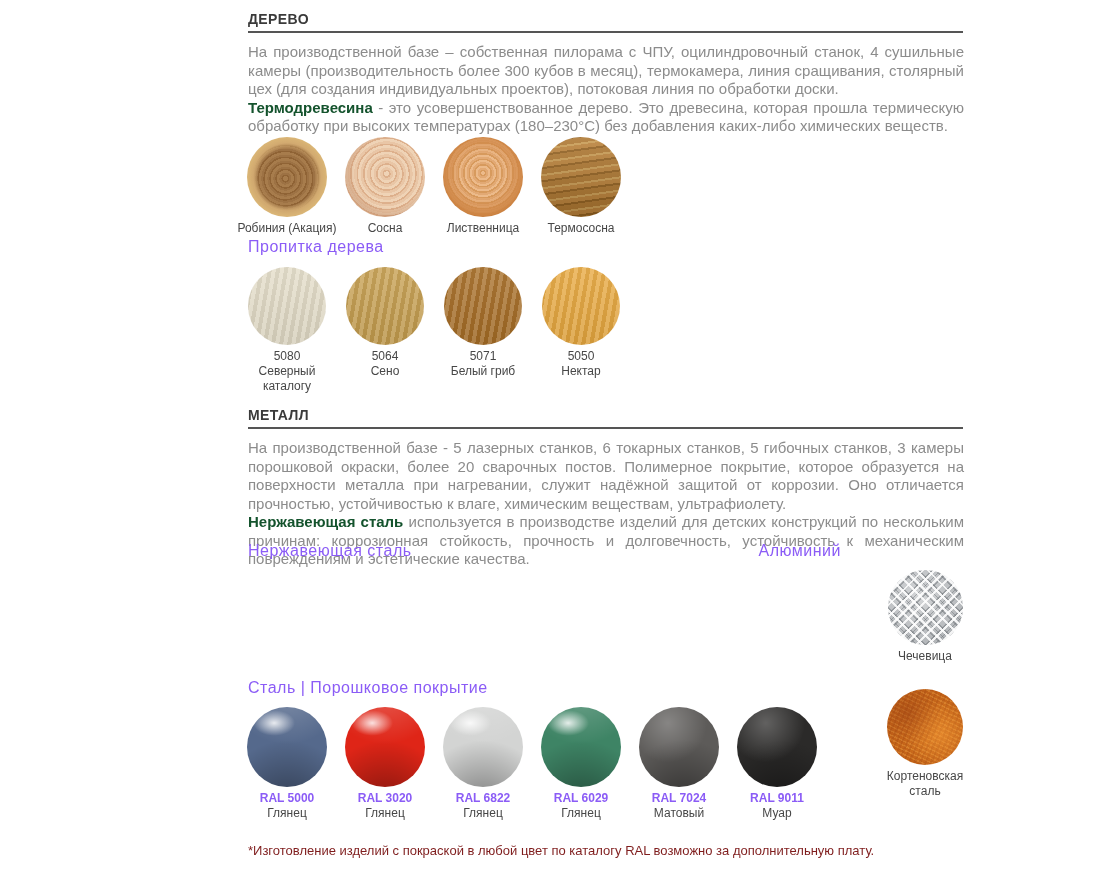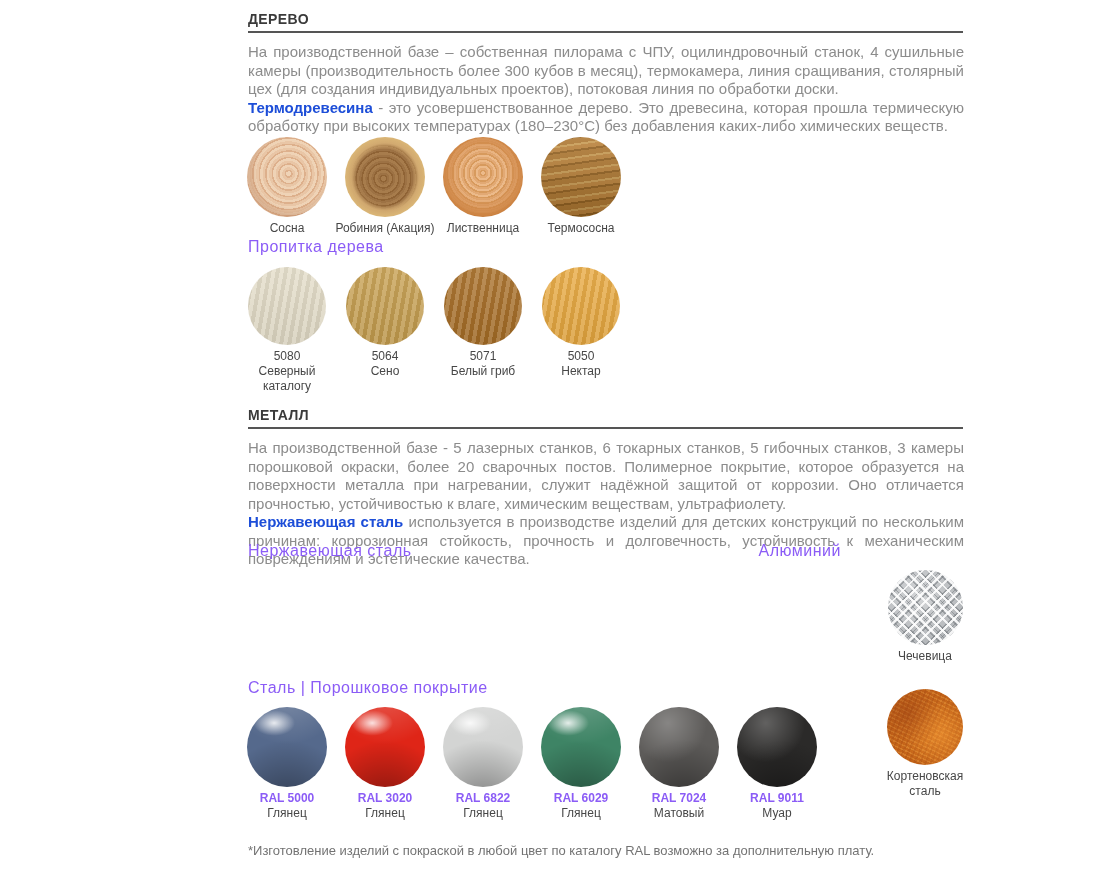--- a/index.html
+++ b/index.html
@@ -10,21 +10,21 @@
   .abs{position:absolute;}
   .sec-title{
     left:248px;margin:0;font-size:14px;font-weight:bold;color:#3a3a3a;letter-spacing:.4px;
   }
   .rule{left:248px;width:715px;height:2px;background:#555555;}
   .para{
     left:248px;width:716px;font-size:15px;line-height:18.5px;color:#8c8c8c;
     text-align:justify;
   }
   .para p{margin:0;}
-  .para b{color:#1d4ed8;font-weight:bold;}
+  .para b{color:#14532d;font-weight:bold;}
   .sub-title{
     left:248px;margin:0;font-size:16px;font-weight:normal;color:#8b5cf6;letter-spacing:.5px;
   }
   .row{left:238px;display:flex;}
   .cell{width:98px;display:block;}
   .circle{
     width:80px;height:80px;border-radius:50%;margin:0 auto;overflow:hidden;
   }
   .chip{
     width:78px;height:78px;border-radius:50%;margin:0 auto;
@@ -101,44 +101,44 @@
     width:76px;height:76px;border-radius:50%;margin:0 auto;
     background:
       radial-gradient(circle at 28% 32%, rgba(150,60,18,.5), rgba(0,0,0,0) 45%),
       radial-gradient(circle at 72% 60%, rgba(245,155,55,.55), rgba(0,0,0,0) 52%),
       repeating-linear-gradient(115deg, rgba(165,75,18,.32) 0 2px, rgba(0,0,0,0) 2px 5px),
       repeating-linear-gradient(25deg, rgba(252,185,85,.28) 0 1.5px, rgba(0,0,0,0) 1.5px 4px),
       radial-gradient(circle at 50% 50%, #d4741f, #c26218 70%, #ae5915 100%);
   }
   .right-col{left:876px;width:98px;}
   .footer{
-    left:248px;width:716px;font-size:13px;color:#737373;
+    left:248px;width:716px;font-size:13px;color:#7f1d1d;
   }
 </style>
 </head>
 <body>
 
 <div class="page">
 
   <h2 class="abs sec-title" style="top:11px">ДЕРЕВО</h2>
   <div class="abs rule" style="top:31px"></div>
 
   <div class="abs para" style="top:43px">
     <p>На производственной базе – собственная пилорама с ЧПУ, оцилиндровочный станок, 4 сушильные камеры (производительность более 300 кубов в месяц), термокамера, линия сращивания, столярный цех (для создания индивидуальных проектов), потоковая линия по обработки доски.</p>
     <p><b>Термодревесина</b><span> - это усовершенствованное дерево. Это древесина, которая прошла термическую обработку при высоких температурах (180–230°С) без добавления каких-либо химических веществ.</span></p>
   </div>
 
   <div class="abs row" style="top:137px">
     <div class="cell">
+      <div class="circle w-robinia"></div>
+      <div class="cap"><span class="nowrap">Робиния (Акация)</span></div>
+    </div>
+    <div class="cell">
       <div class="circle w-sosna"></div>
       <div class="cap"><span class="nowrap">Сосна</span></div>
-    </div>
-    <div class="cell">
-      <div class="circle w-robinia"></div>
-      <div class="cap"><span class="nowrap">Робиния (Акация)</span></div>
     </div>
     <div class="cell">
       <div class="circle w-listv"></div>
       <div class="cap"><span class="nowrap">Лиственница</span></div>
     </div>
     <div class="cell">
       <div class="circle w-termo"></div>
       <div class="cap"><span class="nowrap">Термососна</span></div>
     </div>
   </div>

